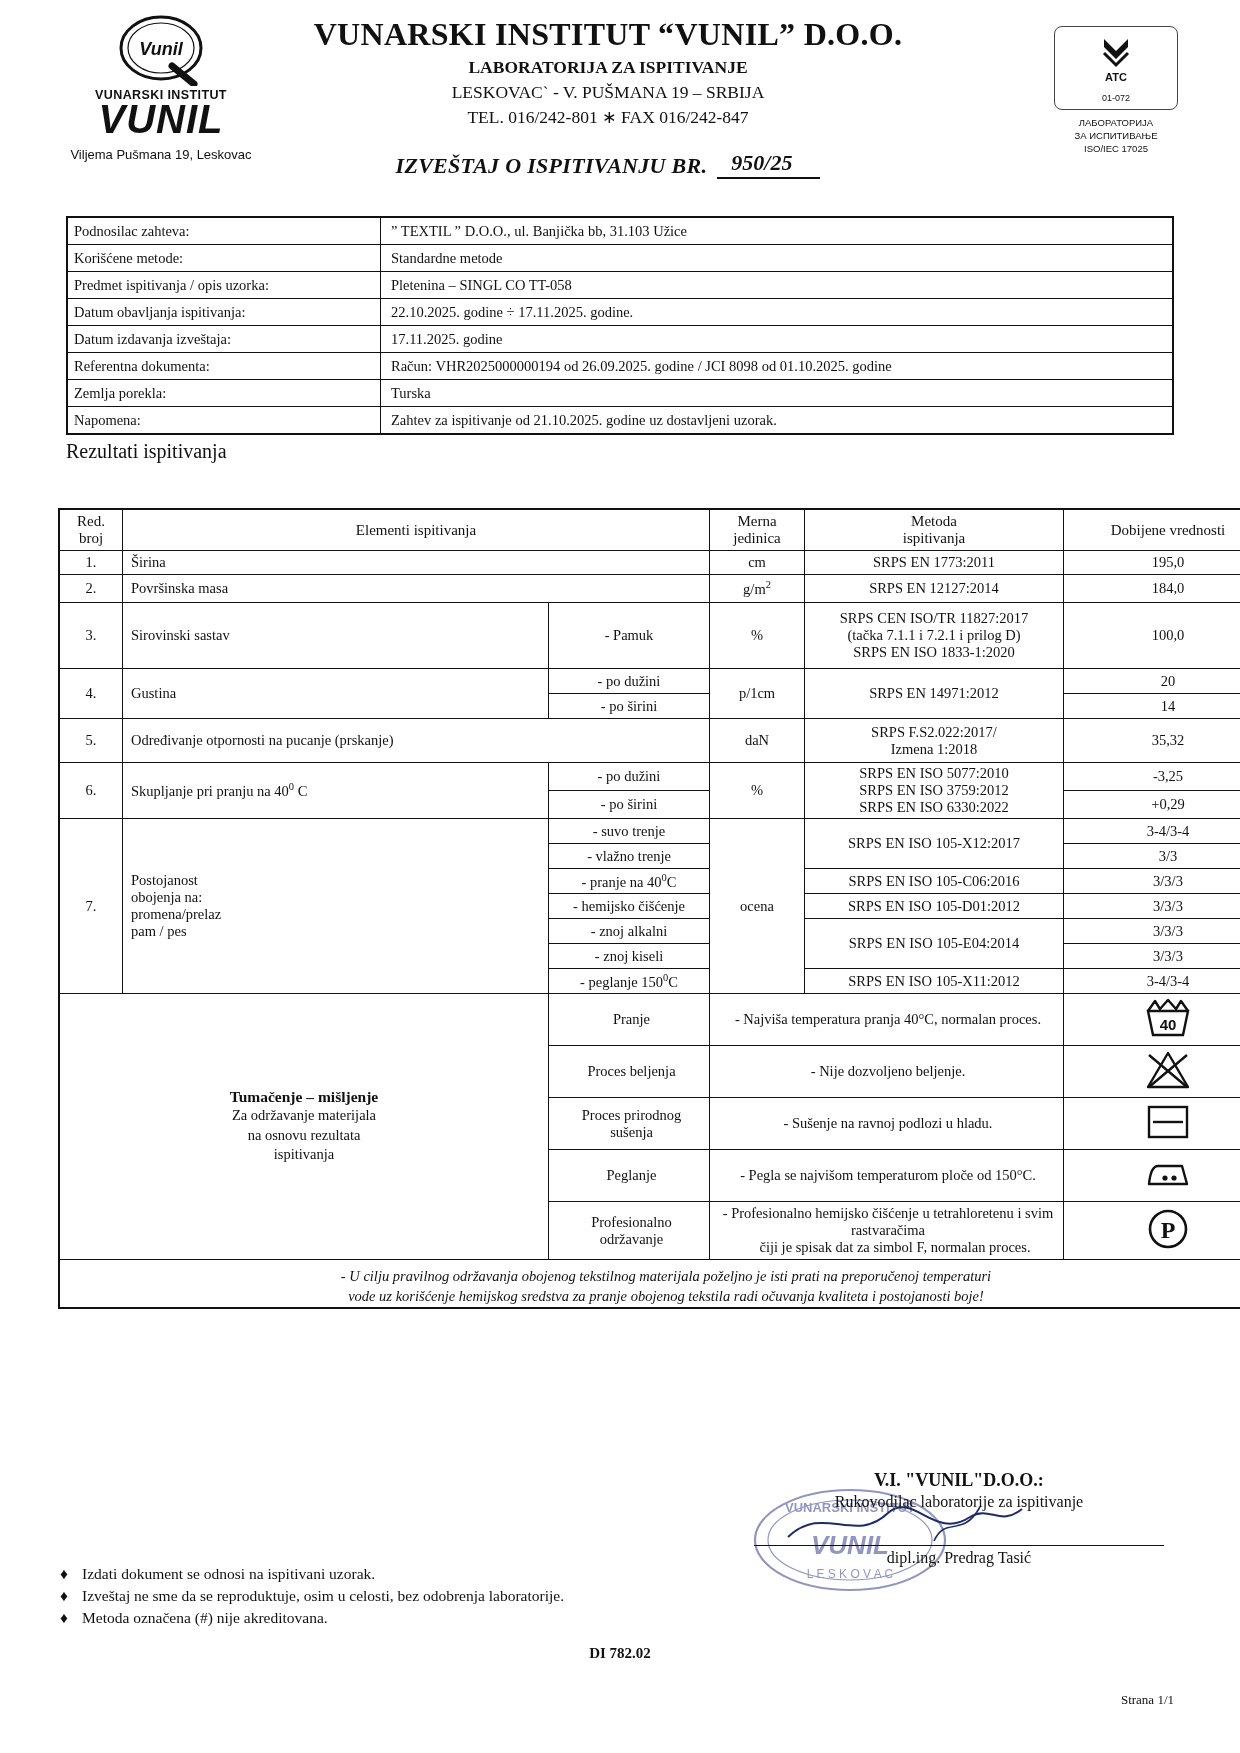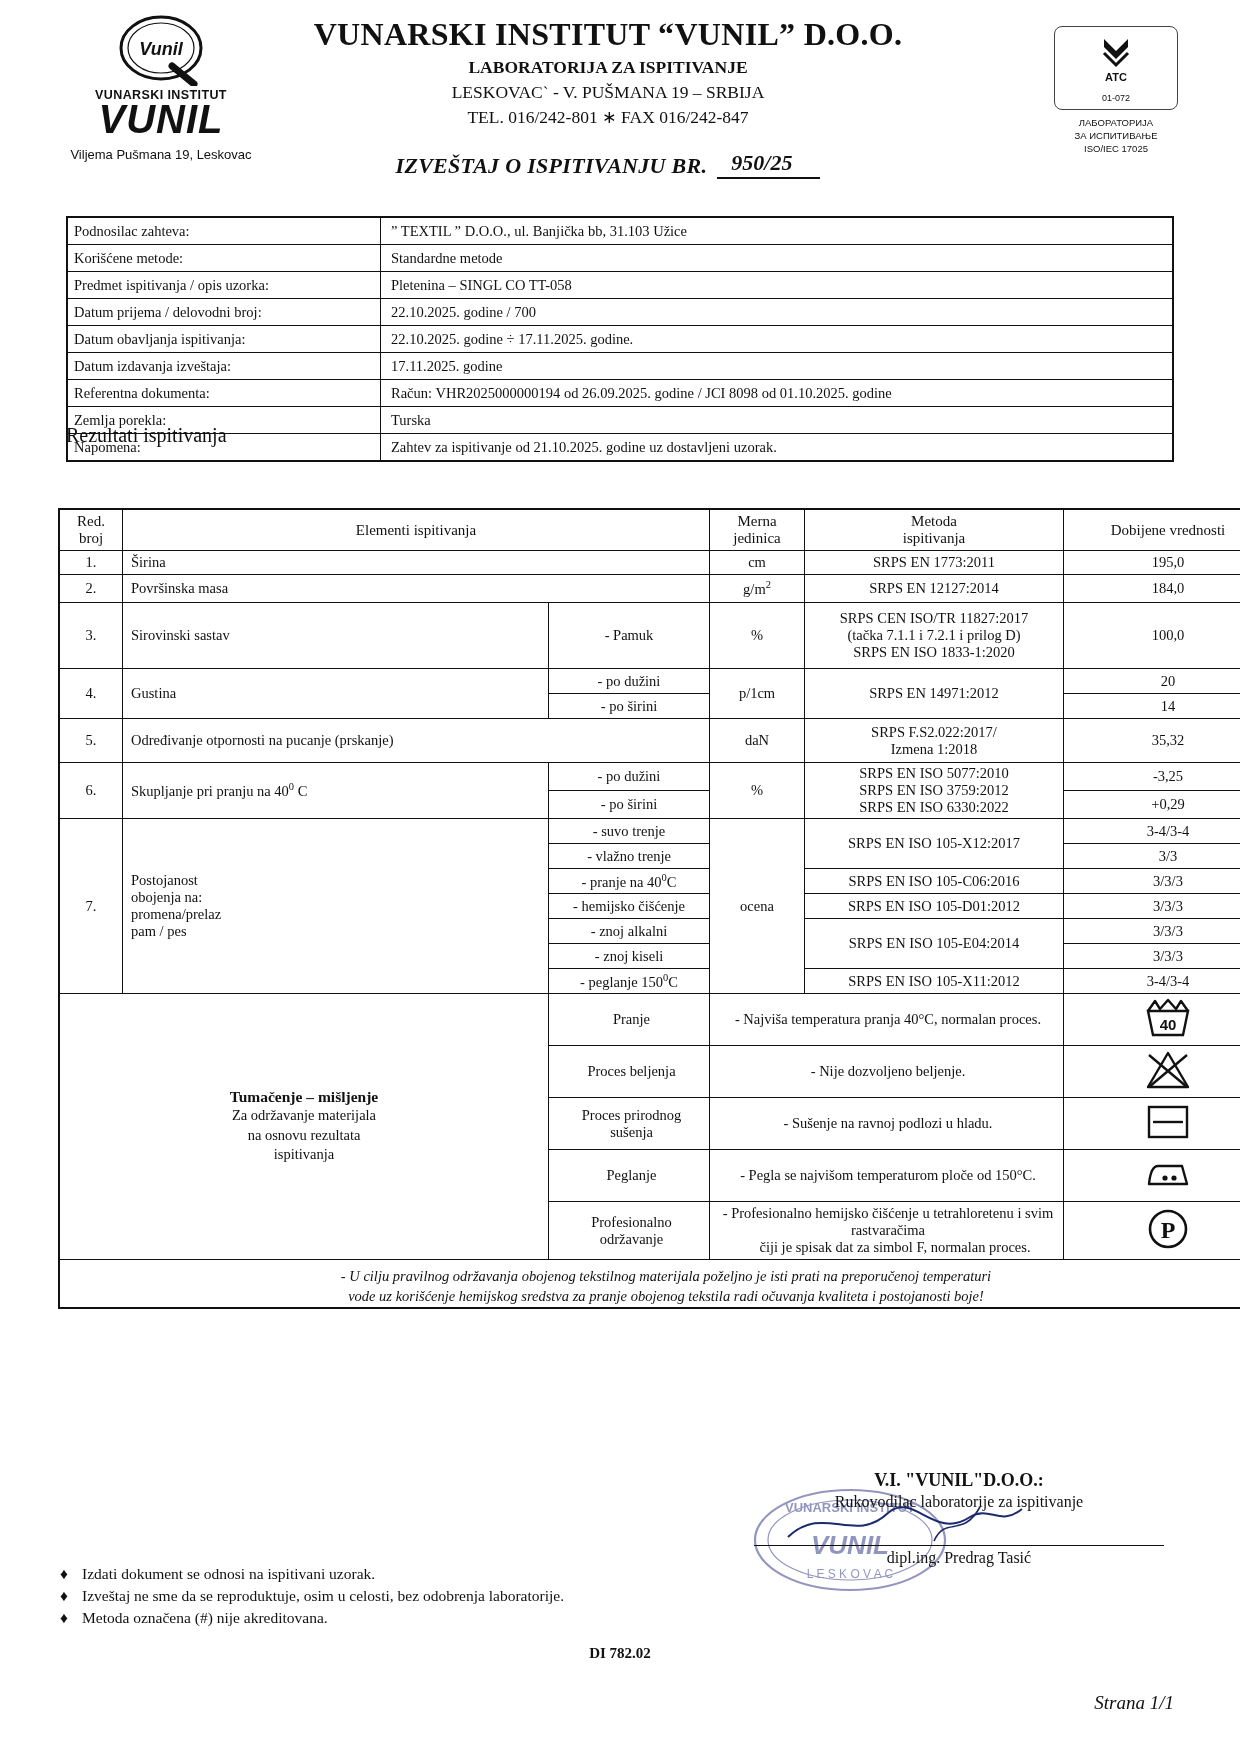--- a/index.html
+++ b/index.html
@@ -146,21 +146,21 @@
     border: 1px solid #111;
     padding: 2px 6px;
     vertical-align: middle;
     height: 22px;
   }
   .info-table td.k { width: 300px; }
   .info-table td.v { padding-left: 10px; }
 
   .results-title {
     position: absolute;
-    left: 66px; top: 424px;
+    left: 66px; top: 440px;
     font-size: 20px;
   }
 
   
   .main-table {
     position: absolute;
     left: 58px; top: 508px;
     width: 1216px;
     border: 2px solid #111;
     font-size: 14.5px;
@@ -243,22 +243,21 @@
   .docid {
     position: absolute;
     left: 0; right: 0; top: 1645px;
     text-align: center;
     font-size: 15px;
     font-weight: bold;
   }
   .pageno {
     position: absolute;
     right: 66px; top: 1692px;
-    font-size: 19px;
-    font-style: italic;
+    font-size: 13px;
   }
   .sup { font-size: .72em; vertical-align: super; }
 </style>
 </head>
 <body>
 
 <div class="page">
 
   <div class="header">
 
@@ -310,24 +309,20 @@
       <td class="k">Podnosilac zahteva:</td>
       <td class="v">” TEXTIL ” D.O.O., ul. Banjička bb, 31.103 Užice</td>
     </tr>
     <tr>
       <td class="k">Korišćene metode:</td>
       <td class="v">Standardne metode</td>
     </tr>
     <tr>
       <td class="k">Predmet ispitivanja / opis uzorka:</td>
       <td class="v">Pletenina – SINGL CO TT-058</td>
-    </tr>
-    <tr>
-      <td class="k">Datum prijema / delovodni broj:</td>
-      <td class="v">22.10.2025.  godine    /    700</td>
     </tr>
     <tr>
       <td class="k">Datum obavljanja ispitivanja:</td>
       <td class="v">22.10.2025.  godine ÷ 17.11.2025.  godine.</td>
     </tr>
     <tr>
       <td class="k">Datum izdavanja izveštaja:</td>
       <td class="v">17.11.2025.  godine</td>
     </tr>
     <tr>

